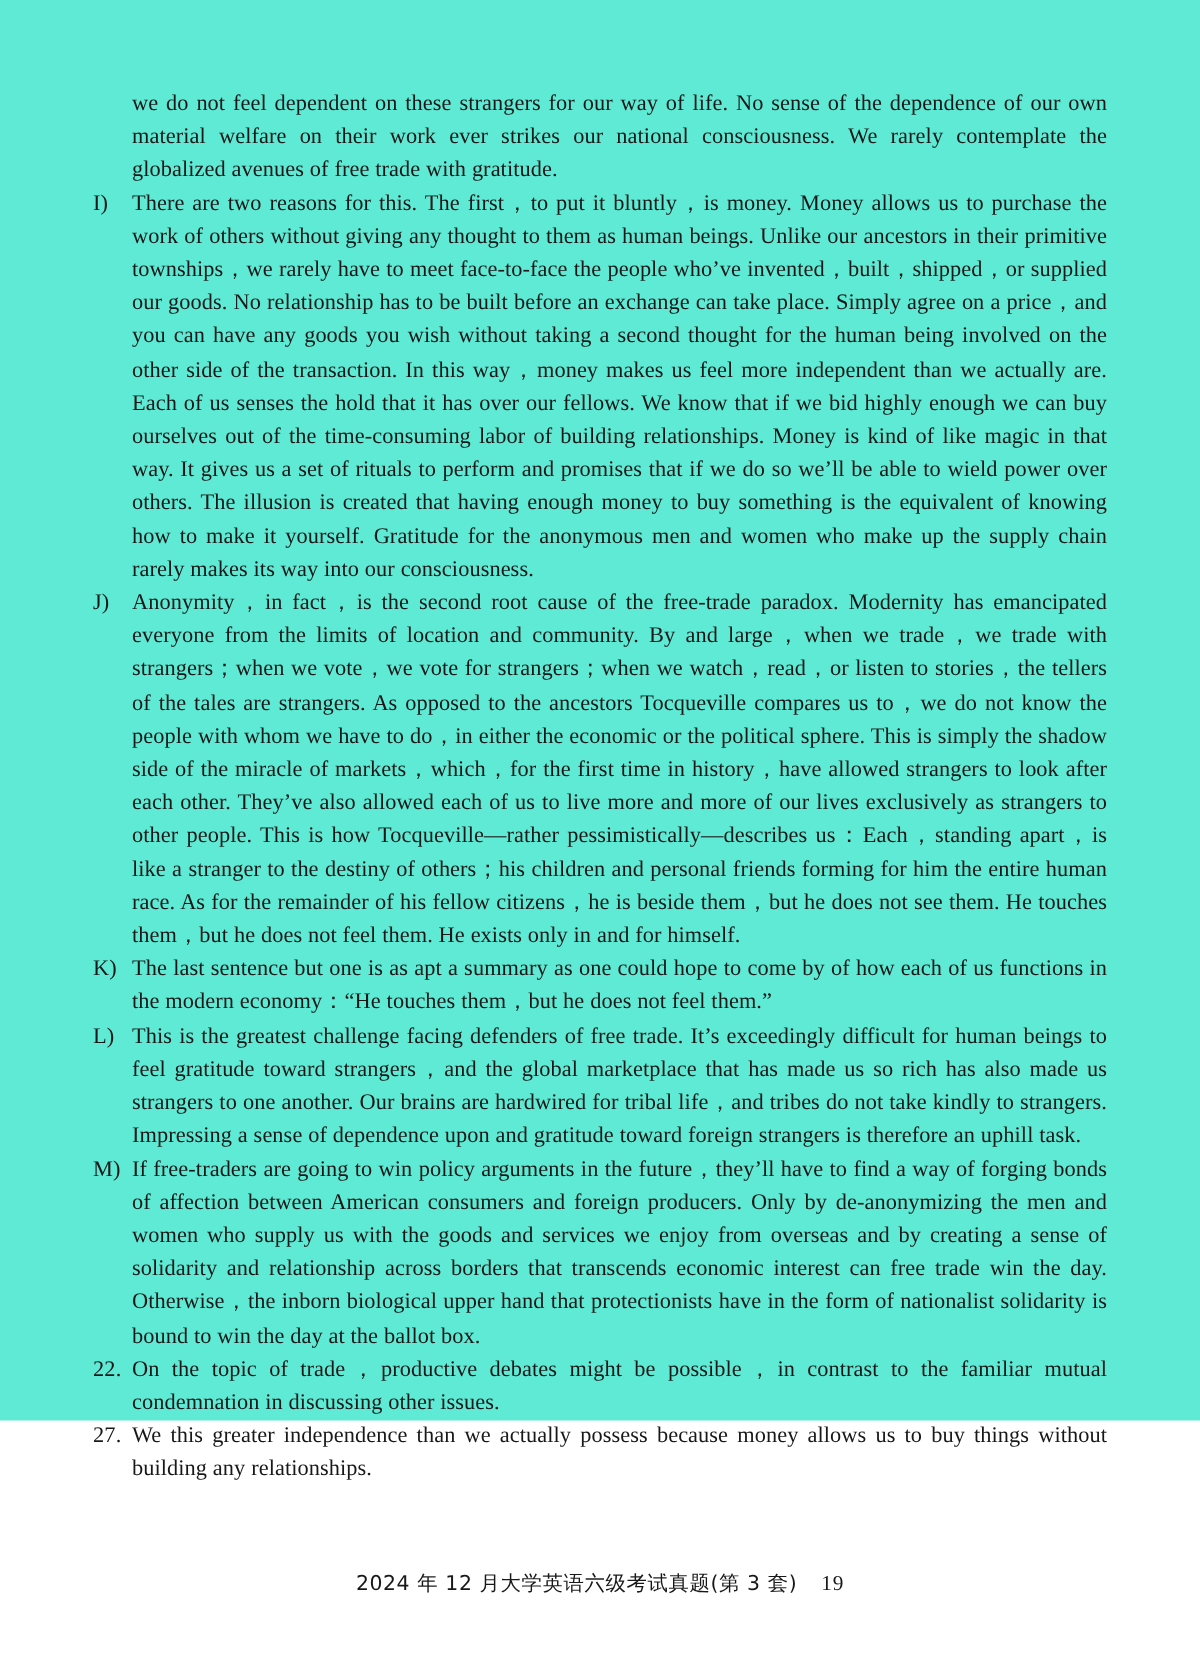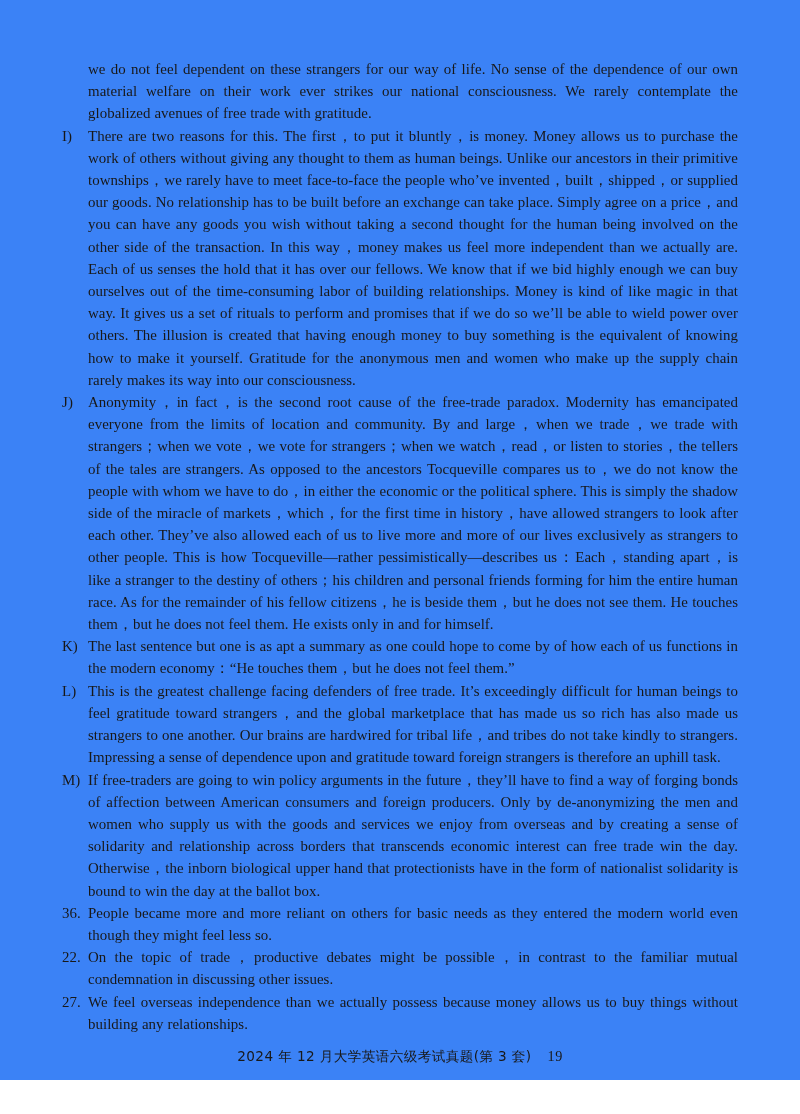--- a/index.html
+++ b/index.html
@@ -16,22 +16,22 @@
     font-family: "Liberation Serif", "DejaVu Serif", serif;
     color: #1a1a1a;
     -webkit-font-smoothing: antialiased;
   }
 
   #page {
     position: absolute;
     left: 0;
     top: 0;
     width: 800px;
-    height: 1080px;
-    background: #3b82f6;
+    height: 947px;
+    background: #5eead4;
   }
 
   
   #content {
     position: absolute;
     left: 62px;
     top: 58px;
     width: 676px;
   }
 
@@ -129,33 +129,29 @@
     <div class="block">
       <span class="block-label">L)</span>
       <span class="block-body">This is the greatest challenge facing defenders of free trade. It’s exceedingly difficult for human beings to feel gratitude toward strangers，and the global marketplace that has made us so rich has also made us strangers to one another. Our brains are hardwired for tribal life，and tribes do not take kindly to strangers. Impressing a sense of dependence upon and gratitude toward foreign strangers is therefore an uphill task.</span>
     </div>
 
     <div class="block">
       <span class="block-label">M)</span>
       <span class="block-body">If free-traders are going to win policy arguments in the future，they’ll have to find a way of forging bonds of affection between American consumers and foreign producers. Only by de-anonymizing the men and women who supply us with the goods and services we enjoy from overseas and by creating a sense of solidarity and relationship across borders that transcends economic interest can free trade win the day. Otherwise，the inborn biological upper hand that protectionists have in the form of nationalist solidarity is bound to win the day at the ballot box.</span>
     </div>
 
-    <div class="block">
-      <span class="block-label num">36.</span>
-      <span class="block-body">People became more and more reliant on others for basic needs as they entered the modern world even though they might feel less so.</span>
-    </div>
 
     <div class="block">
       <span class="block-label num">22.</span>
       <span class="block-body">On the topic of trade，productive debates might be possible，in contrast to the familiar mutual condemnation in discussing other issues.</span>
     </div>
 
     <div class="block">
       <span class="block-label num">27.</span>
-      <span class="block-body">We feel overseas independence than we actually possess because money allows us to buy things without building any relationships.</span>
+      <span class="block-body">We this greater independence than we actually possess because money allows us to buy things without building any relationships.</span>
     </div>
 
   </div>
 
   <div id="footer">
     <span class="cjk">2024 年 12 月大学英语六级考试真题(第 3 套)</span><span class="pageno">19</span>
   </div>
 
 </div>
 

